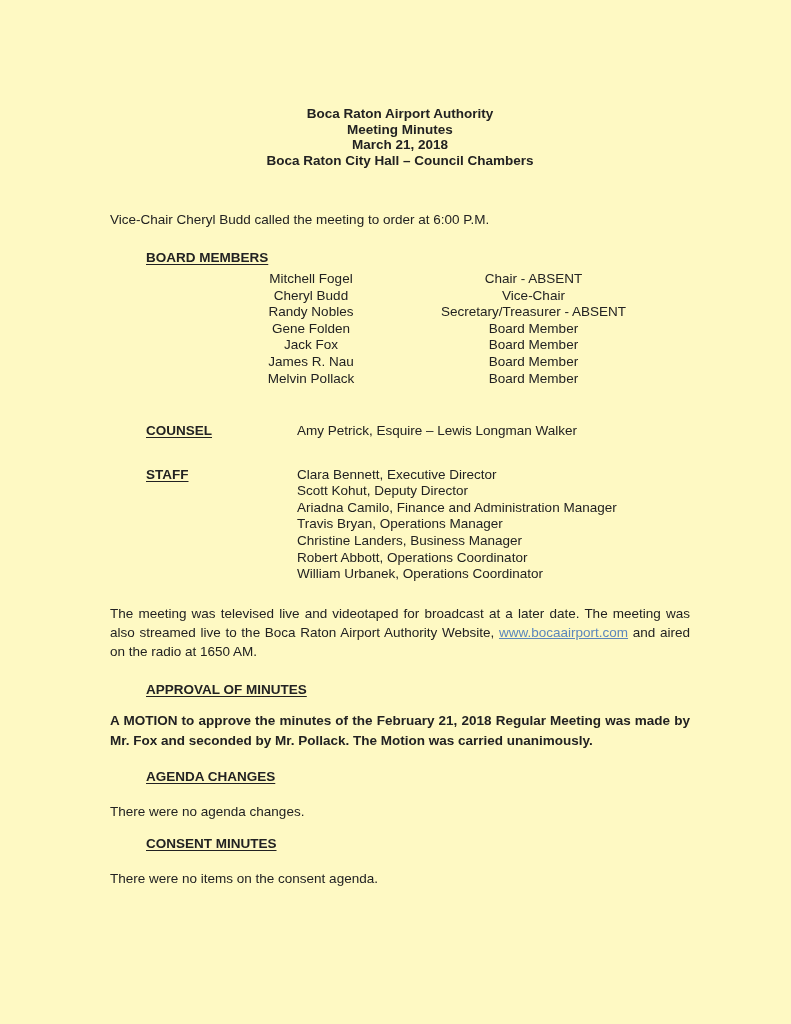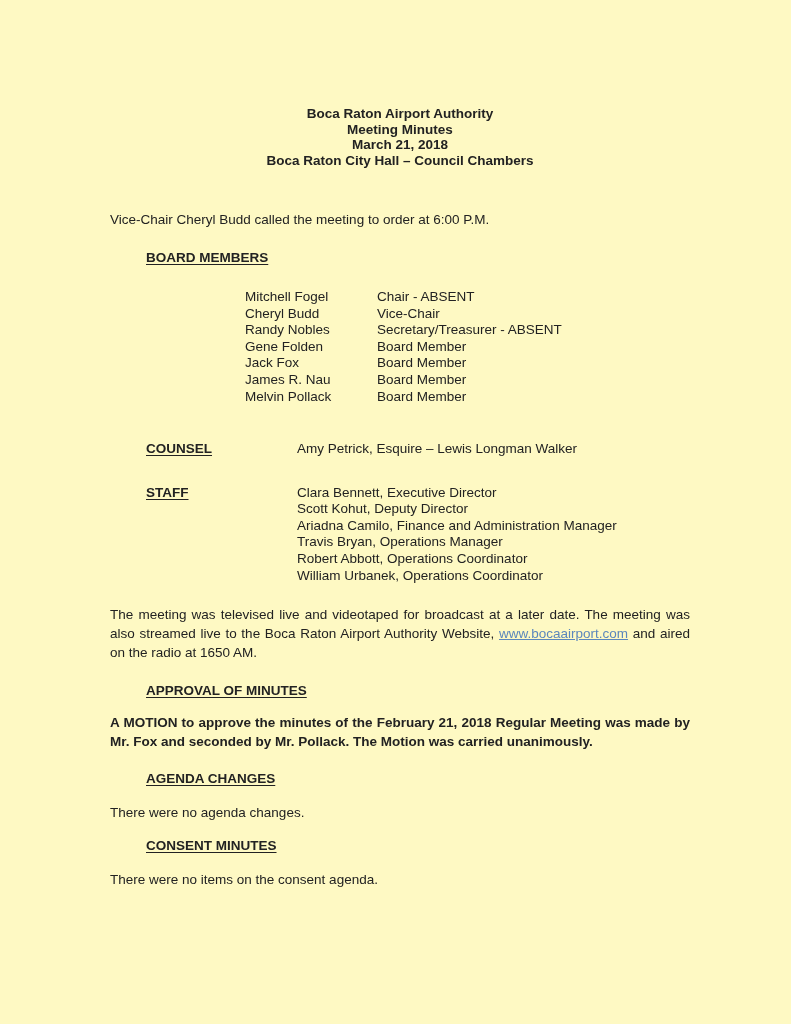--- a/index.html
+++ b/index.html
@@ -29,21 +29,21 @@
   .call-to-order {
     margin-top: 44px;
   }
   .section-heading {
     font-weight: bold;
     text-decoration: underline;
     text-underline-offset: 2px;
     padding-left: 36px;
   }
   .board-heading { margin-top: 21px; }
-  .member-rows { margin-top: 23px; }
+  .member-rows { margin-top: 5px; text-align: center; }
   .member-row { display: flex; line-height: 16.6px; }
   .member-name { margin-left: 135px; width: 132px; }
   .member-role { flex: 1; }
   .label-row { display: flex; gap: 16px; }
   .label-row .section-heading { width: 135px; flex: 0 0 135px; }
   .counsel-row { margin-top: 36px; }
   .staff-row { margin-top: 27px; }
   .staff-list div { line-height: 16.6px; }
   .para {
     margin-top: 21px;
@@ -130,20 +130,21 @@
       <div class="staff-list">
 
           <div>Clara Bennett, Executive Director</div>
 
           <div>Scott Kohut, Deputy Director</div>
 
           <div>Ariadna Camilo, Finance and Administration Manager</div>
 
           <div>Travis Bryan, Operations Manager</div>
 
+          <div>Christine Landers, Business Manager</div>
 
           <div>Robert Abbott, Operations Coordinator</div>
 
           <div>William Urbanek, Operations Coordinator</div>
         </div>
     </div>
 
     <div class="para"><span>The meeting was televised live and videotaped for broadcast at a later date.  The meeting was also streamed live to the Boca Raton Airport Authority Website, </span><a href="#">www.bocaairport.com</a><span> and aired on the radio at 1650 AM.</span></div>
 
     <div class="section-heading approval-heading">APPROVAL OF MINUTES</div>

